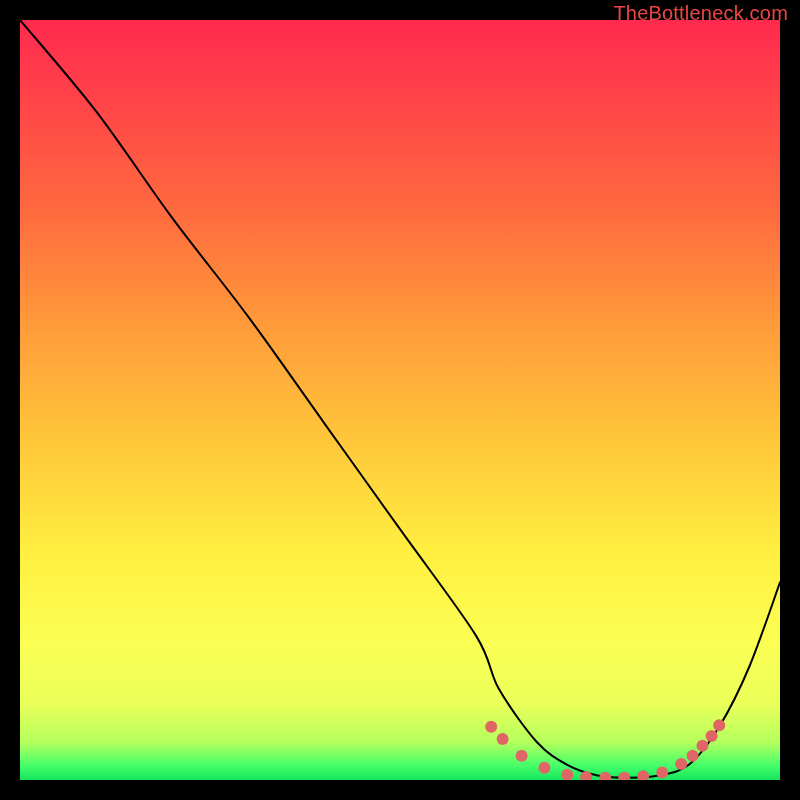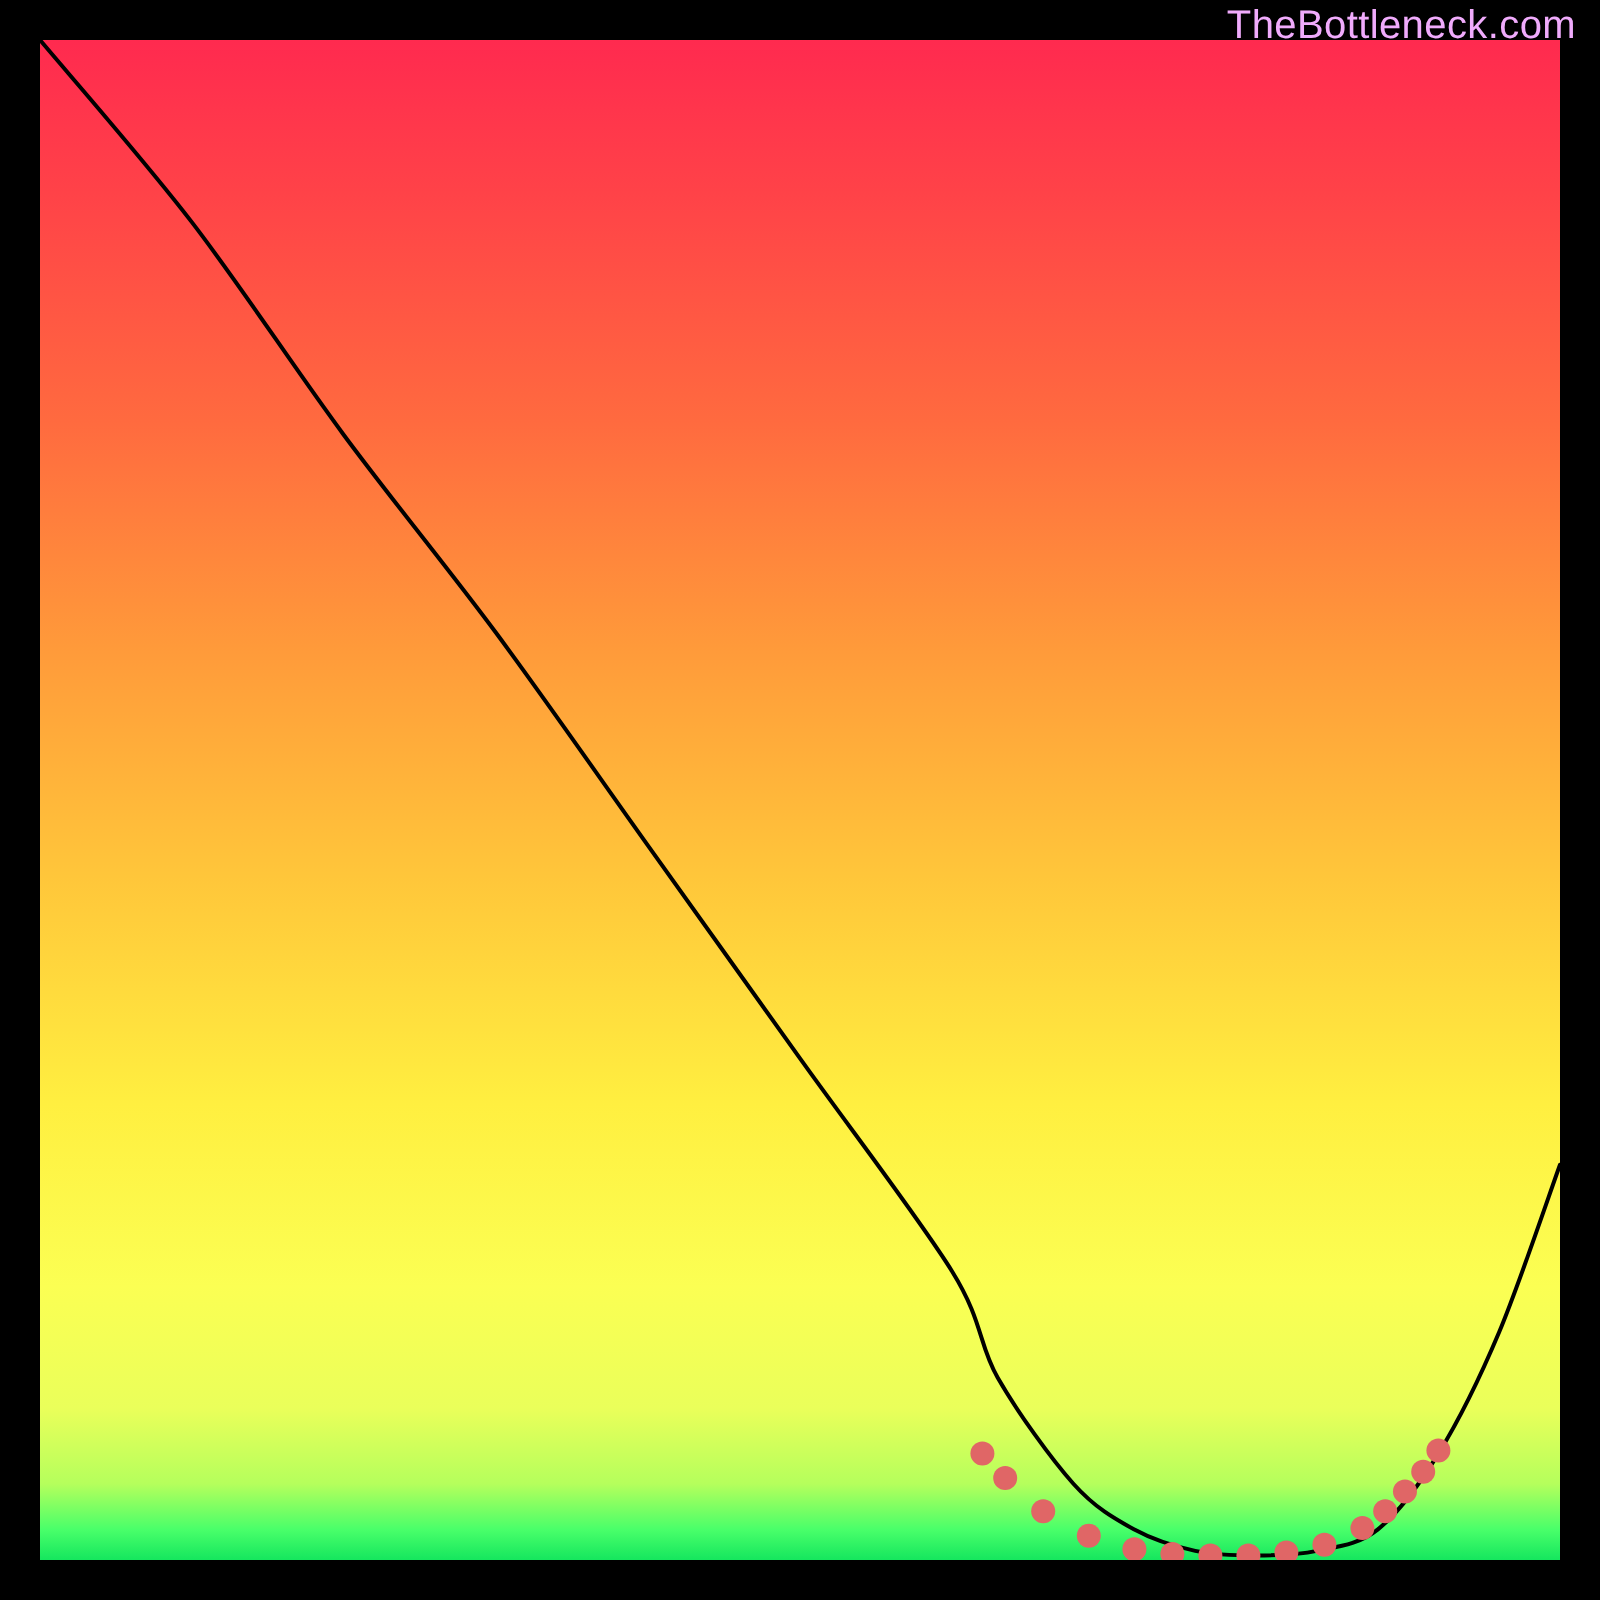--- a/index.html
+++ b/index.html
@@ -44,21 +44,21 @@
     left: 0;
     top: 0;
     width: 760px;
     height: 760px;
     display: block;
   }
   .watermark {
     position: absolute;
     top: 2px;
     right: 12px;
-    color: #f0abfc;
+    color: #ef4444;
     font-size: 20px;
     letter-spacing: 0.2px;
     user-select: none;
   }
 </style>
 </head>
 <body>
 
 <div class="frame">
   <div class="plot-area">

